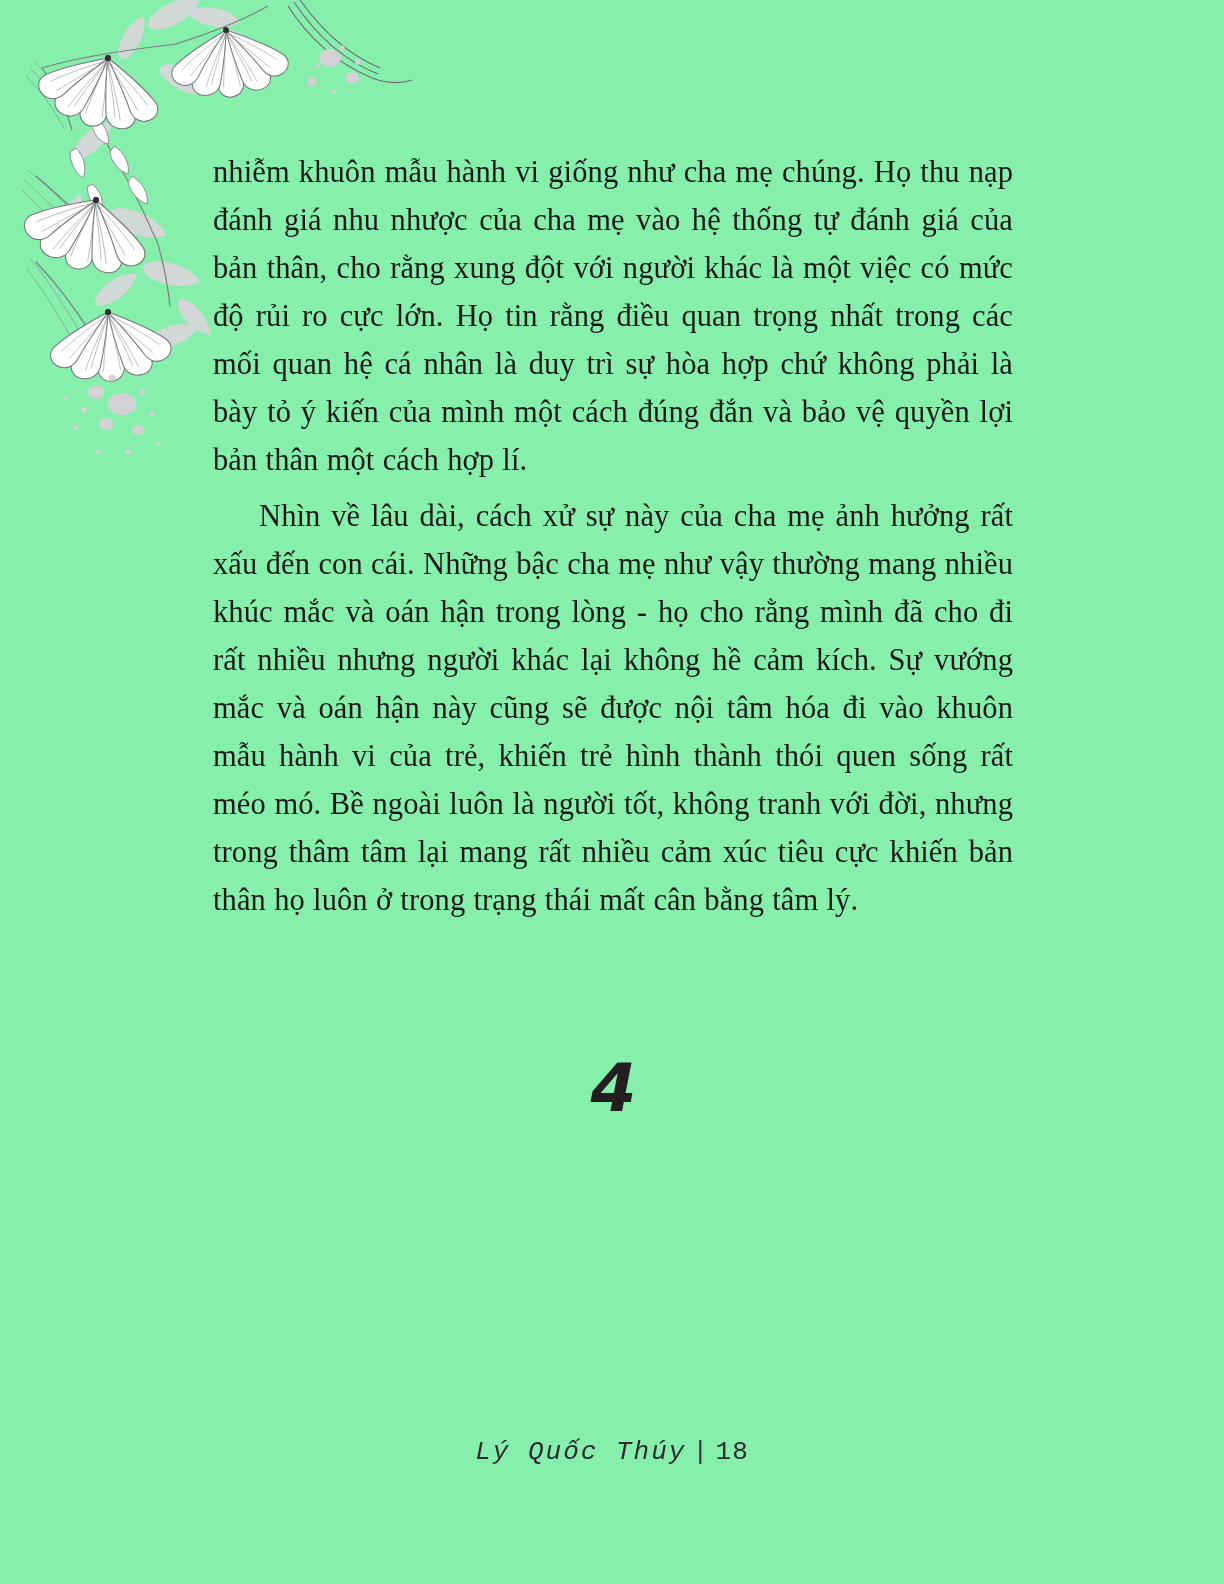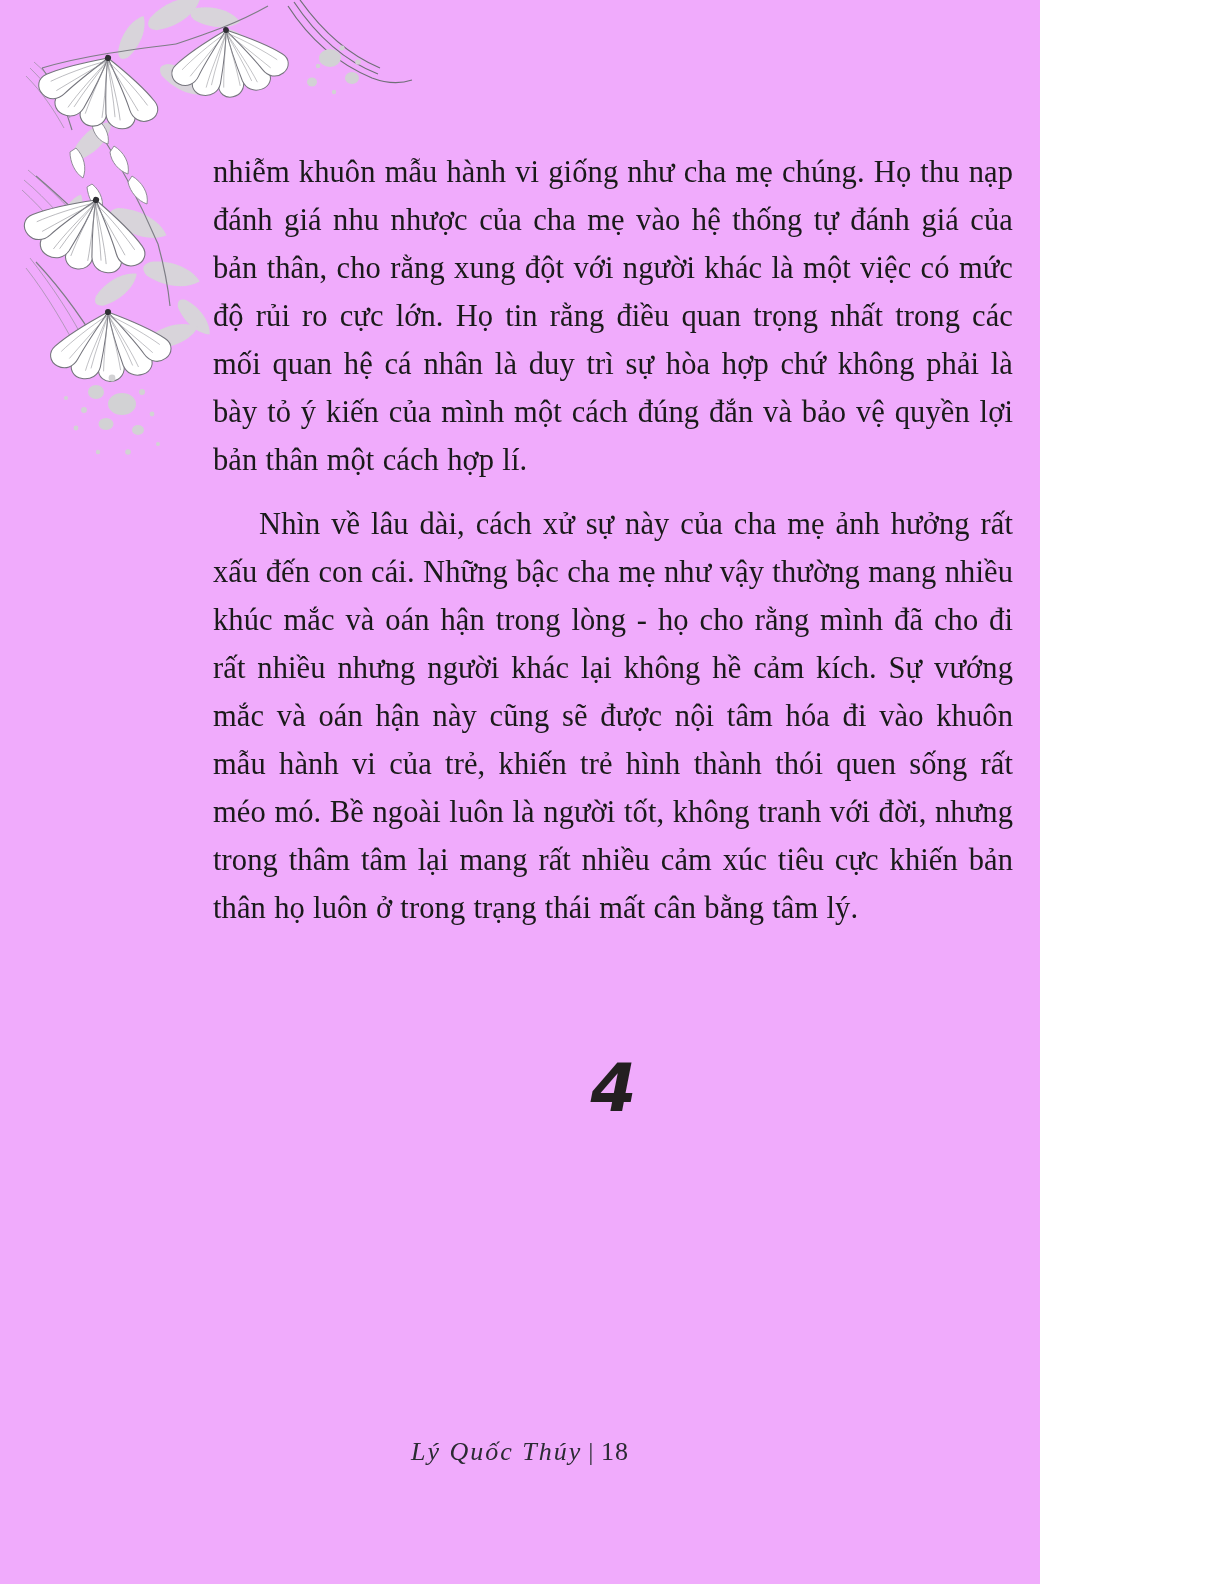--- a/index.html
+++ b/index.html
@@ -5,23 +5,23 @@
   html, body {
     margin: 0;
     padding: 0;
     background: #ffffff;
   }
   body {
     font-family: "Liberation Serif", "DejaVu Serif", serif;
   }
   .page {
     position: relative;
-    width: 1040px;
+    width: 1224px;
     height: 1584px;
-    background: #f0abfc;
+    background: #86efac;
     overflow: hidden;
   }
 
   
   .corner-decor {
     position: absolute;
     left: 0;
     top: 0;
     width: 420px;
     height: 500px;
@@ -47,21 +47,21 @@
     color: #1a1a1a;
     text-align: justify;
     text-justify: inter-word;
     letter-spacing: 0.1px;
     word-spacing: 0.5px;
   }
   .para.indent {
     text-indent: 46px;
   }
   .para + .para {
-    margin-top: 16px;
+    margin-top: 8px;
   }
 
   .section-number {
     position: absolute;
     left: 0;
     top: 908px;
     width: 800px;
     text-align: center;
     font-family: "DejaVu Sans", sans-serif;
     font-size: 66px;
@@ -79,21 +79,21 @@
     width: 800px;
   }
 
   
   .footer {
     position: absolute;
     left: 0;
     right: 0;
     top: 1437px;
     text-align: center;
-    font-family: Liberation Serif, serif;
+    font-family: Liberation Mono, monospace;
     font-size: 26px;
     color: #2b2b33;
     letter-spacing: 1.6px;
     white-space: nowrap;
   }
   .footer .fname {
     font-style: italic;
     letter-spacing: 2px;
   }
   .footer .sep {

